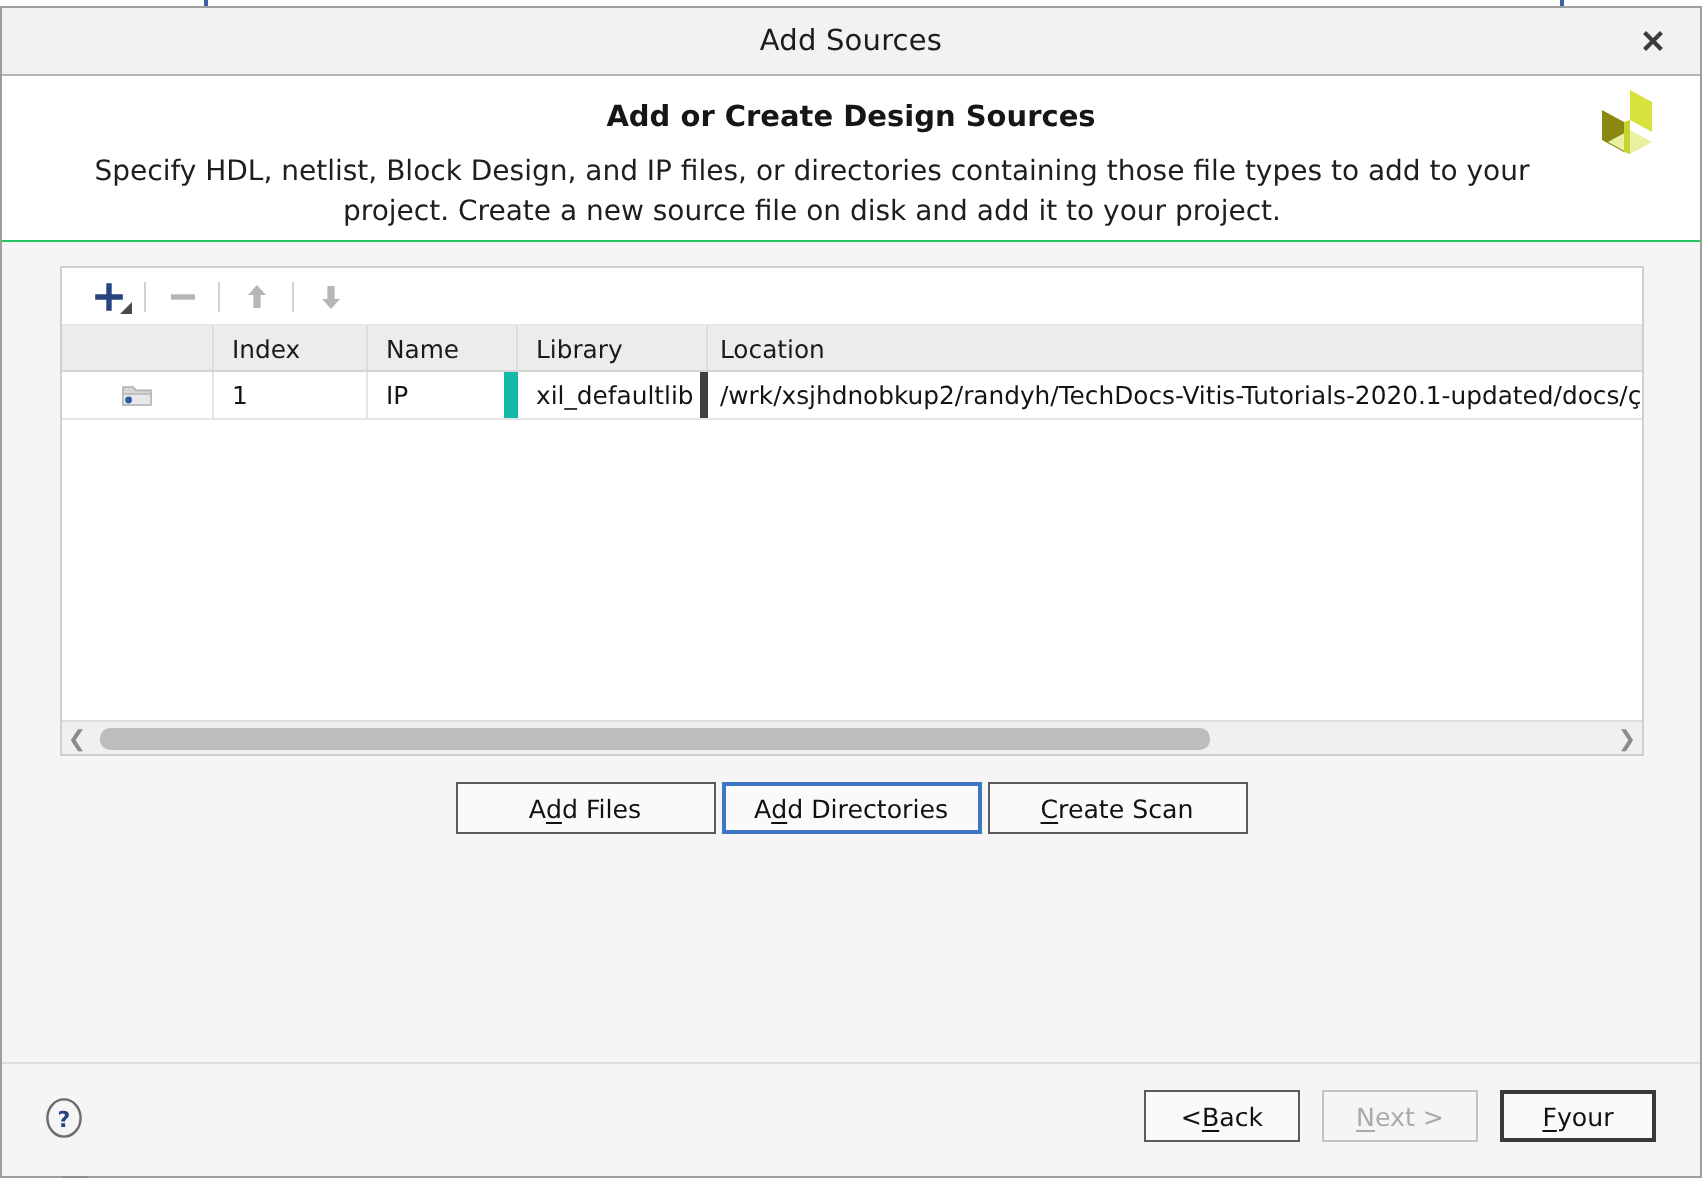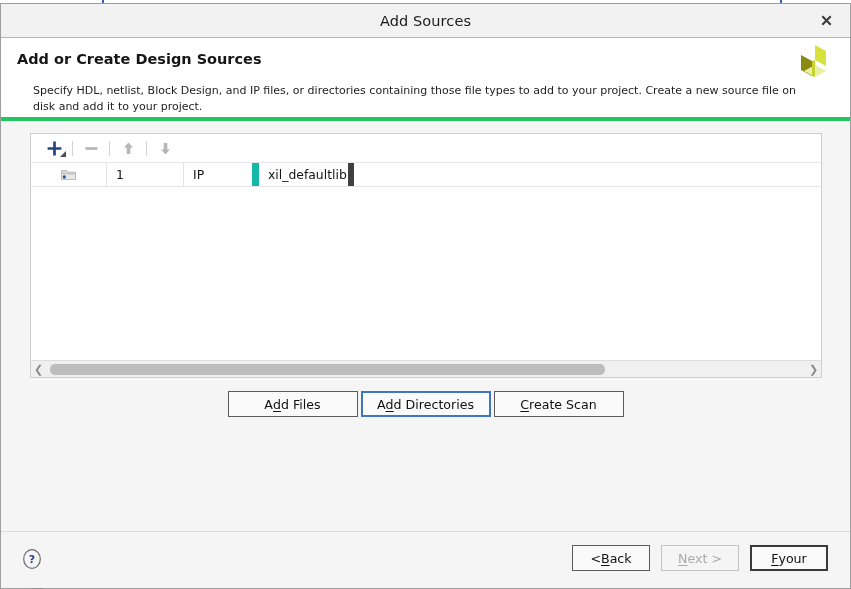--- a/index.html
+++ b/index.html
@@ -49,30 +49,31 @@
     display: flex; align-items: center; justify-content: center;
     cursor: pointer;
   }
   .close-btn svg { display: block; }
 
   
   .banner {
     position: relative; flex: none;
     height: 83px;
     background: #ffffff;
-    border-bottom: 4px solid #22c55e;
+    border-bottom: 1px solid #22c55e;
     padding: 13px 16px 0 16px;
     box-sizing: border-box;
+    text-align: center;
   }
   .banner h1 {
     margin: 0 0 9px 0;
     font-size: 14.5px; font-weight: bold; color: #161616;
   }
   .banner p {
-    margin: 16px; font-size: 11px; color: #1e1e1e; line-height: 1.45;
+    margin: 4px; font-size: 14px; color: #1e1e1e; line-height: 1.45;
     max-width: 770px;
   }
   .logo {
     position: absolute; right: 12px; top: 5px;
     width: 46px; height: 52px;
   }
 
   
   .body {
     flex: 1 1 auto; position: relative;
@@ -126,21 +127,21 @@
     box-sizing: border-box;
     cursor: default;
   }
   .c-icon  { width: 76px; flex: none; display: flex; align-items: center; justify-content: center;
              border-right: 1px solid #e4e4e4; height: 100%; box-sizing: border-box; }
   .c-index { width: 77px; flex: none; padding-left: 9px; box-sizing: border-box;
              border-right: 1px solid #e4e4e4; height: 100%; display: flex; align-items: center; }
   .c-name  { width: 75px; flex: none; padding-left: 9px; box-sizing: border-box;
              border-right: 7px solid #14b8a6; height: 100%; display: flex; align-items: center; }
   .c-lib   { width: 95px; flex: none; padding-left: 9px; box-sizing: border-box;
-             border-right: 6px solid #404040; height: 100%; display: flex; align-items: center; }
+             border-right: 4px solid #404040; height: 100%; display: flex; align-items: center; }
   .c-loc   { flex: 1 1 auto; padding-left: 6px; box-sizing: border-box;
              height: 100%; display: flex; align-items: center;
              white-space: nowrap; overflow: hidden; }
   .tp-header .c-icon, .tp-header .c-index, .tp-header .c-name,
   .tp-header .c-lib { border-right: 1px solid #dcdcdc; }
 
   .tp-blank { flex: 1 1 auto; background: #fff; }
 
   
   .tp-hscroll {
@@ -290,32 +291,40 @@
             </svg>
           </div>
           <div class="tb-sep"></div>
           <div class="tb-btn">
             <svg width="15" height="15" viewBox="0 0 15 15">
               <polygon points="7.5,13.5 12,8.5 9.3,8.5 9.3,2 5.7,2 5.7,8.5 3,8.5" fill="#b6b6b6"></polygon>
             </svg>
           </div>
         </div>
 
+        <div class="tp-header">
+          <div class="c-icon"></div>
+          <div class="c-index">Index</div>
+          <div class="c-name">Name</div>
+          <div class="c-lib">Library</div>
+          <div class="c-loc">Location</div>
+        </div>
 
         <div class="tp-row">
           <div class="c-icon">
             <svg width="15" height="12" viewBox="0 0 15 12">
               <path d="M0.5 1.5 H5.5 L7 3.2 H14.5 V10.5 H0.5 Z" fill="#d6d6d6" stroke="#b0b0b0" stroke-width="0.8"></path>
               <rect x="0.5" y="5" width="14" height="5.5" fill="#e8e8e8" stroke="#b8b8b8" stroke-width="0.8"></rect>
               <circle cx="3.3" cy="8" r="1.7" fill="#2b5aa8"></circle>
             </svg>
           </div>
           <div class="c-index">1</div>
           <div class="c-name">IP</div>
           <div class="c-lib">xil_defaultlib</div>
+          <div class="c-loc">/wrk/xsjhdnobkup2/randyh/TechDocs-Vitis-Tutorials-2020.1-updated/docs/ç</div>
         </div>
 
         <div class="tp-blank"></div>
 
         <div class="tp-hscroll">
           <div class="hs-arrow">❮</div>
           <div class="hs-track">
             <div class="hs-thumb"></div>
           </div>
           <div class="hs-arrow">❯</div>

